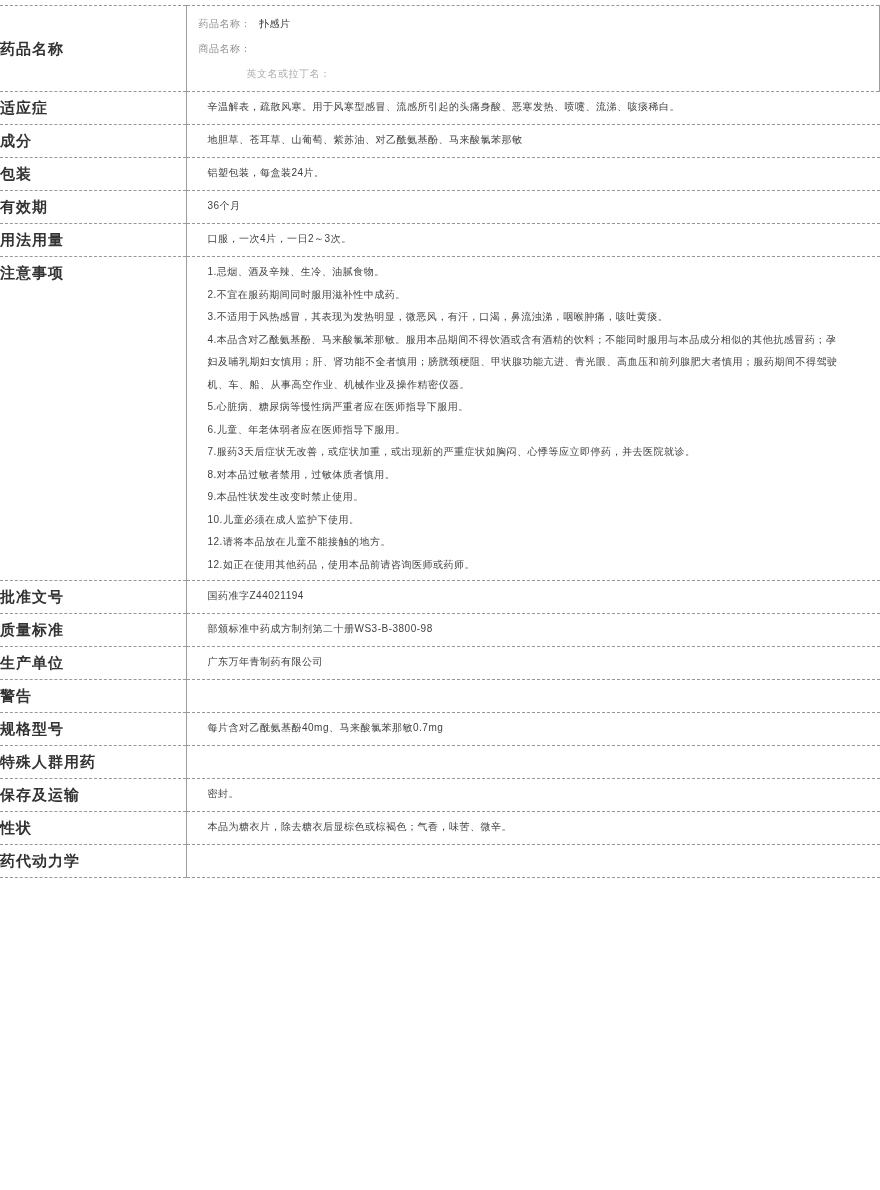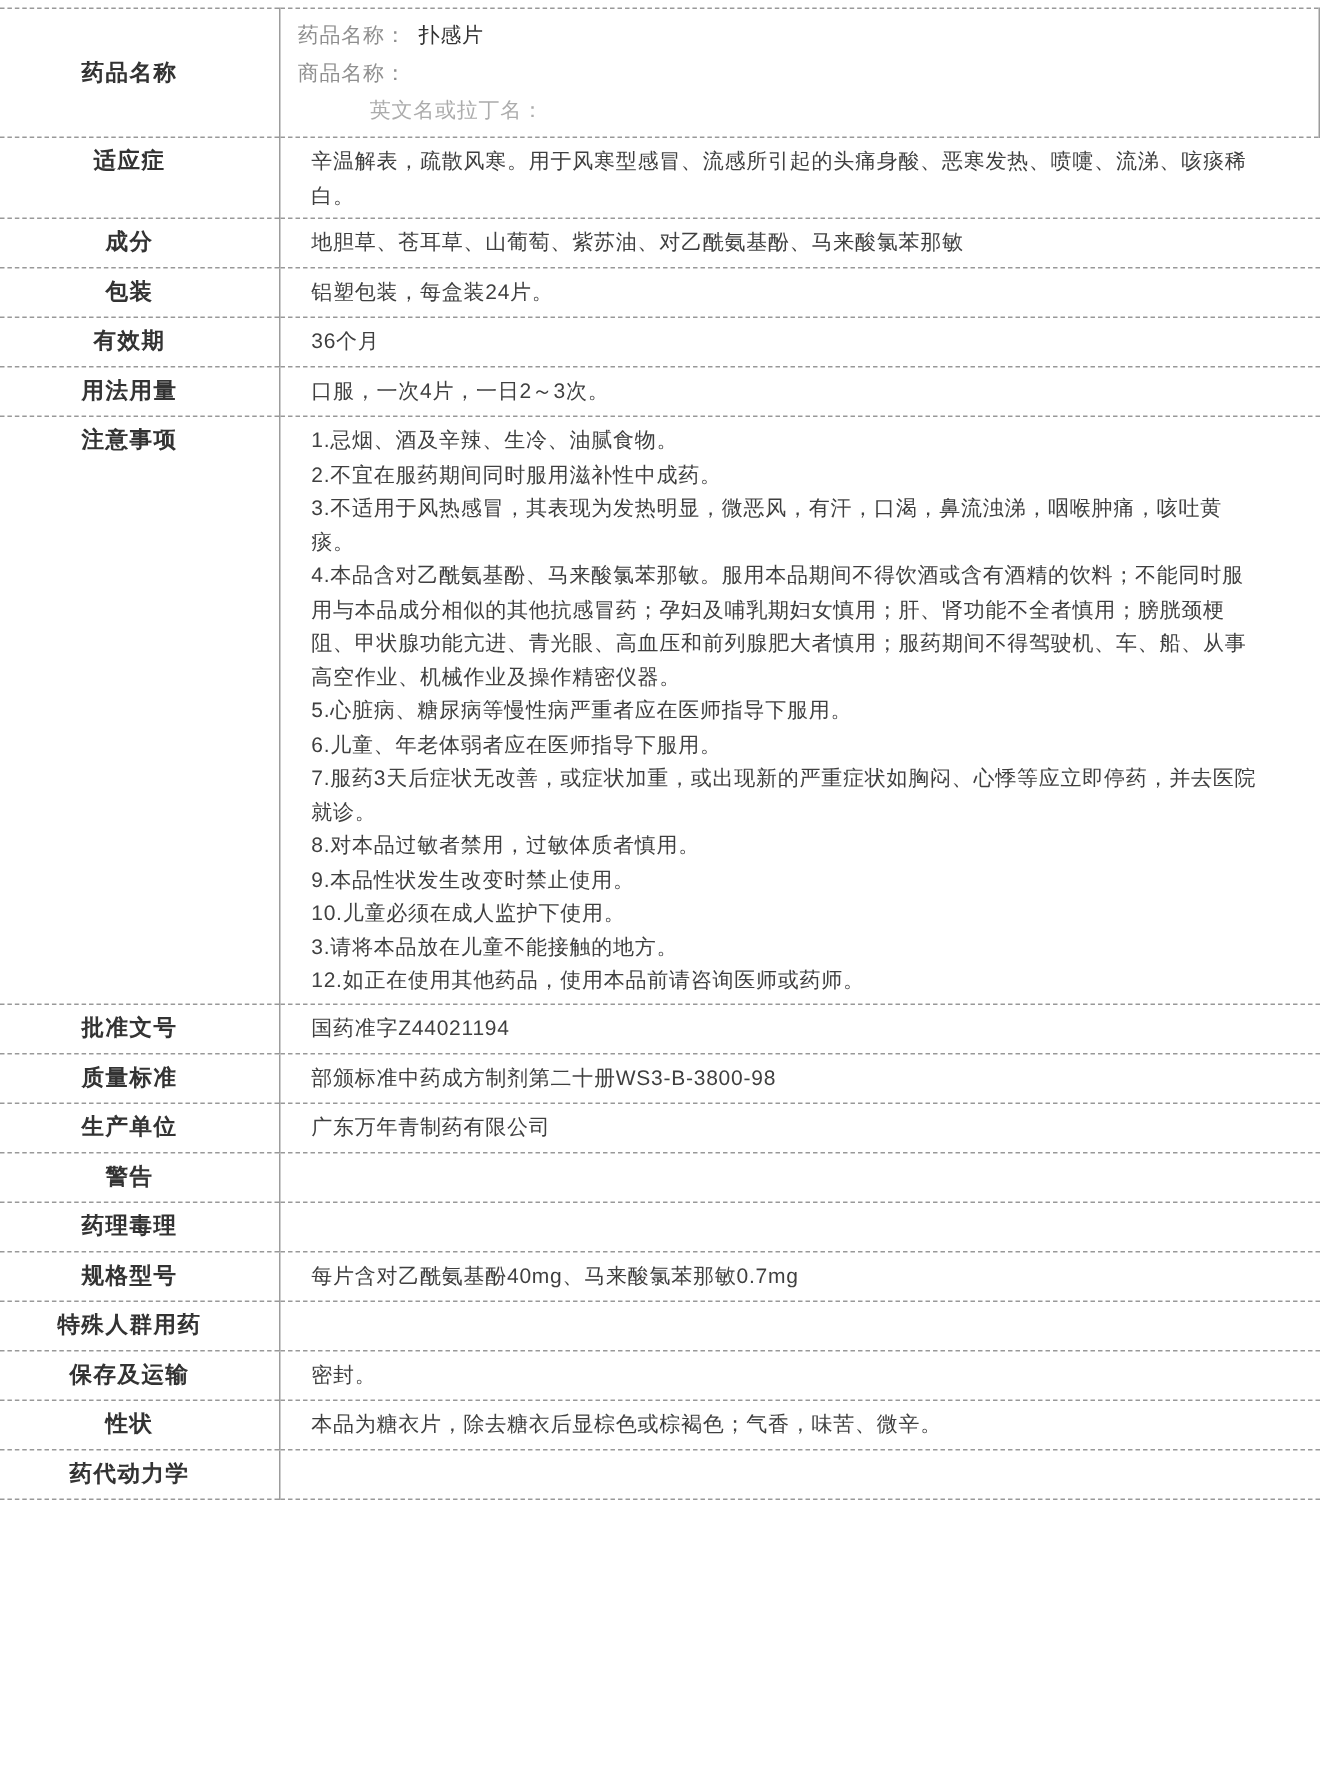--- a/index.html
+++ b/index.html
@@ -18,32 +18,32 @@
     width:880px;height:1190px;background:var(--bg);
     overflow:hidden;padding-top:5px;
     font-family:"Liberation Sans", sans-serif;
   }
   table.drug-table{
     width:880px;border-collapse:collapse;table-layout:fixed;
     border-top:1px dashed var(--border-dash);
   }
   th.row-label{
     width:186px;
-    text-align:center;vertical-align:top;
+    text-align:left;vertical-align:top;
     font-weight:bold;font-size:15px;color:var(--label);
     padding:5px 13px 5px 0;
     border-right:1px solid var(--divider);
     border-bottom:1px dashed var(--border-dash);
     line-height:22px;
     letter-spacing:1px;
     white-space:nowrap;
   }
   td.row-value{
     vertical-align:top;
-    font-size:14px;color:var(--value);
+    font-size:10px;color:var(--value);
     padding:4px 36px 4px 21px;
     border-bottom:1px dashed var(--border-dash);
     line-height:22.5px;
     letter-spacing:0.5px;
     word-break:break-all;
   }
   tr.name-row th.row-label{vertical-align:middle;}
   tr.name-row td.row-value{
     border-right:1px solid var(--divider);
     padding-top:5px;padding-bottom:5px;padding-left:12px;
@@ -94,42 +94,38 @@
             <div class="item">1.忌烟、酒及辛辣、生冷、油腻食物。</div>
             <div class="item">2.不宜在服药期间同时服用滋补性中成药。</div>
             <div class="item">3.不适用于风热感冒，其表现为发热明显，微恶风，有汗，口渴，鼻流浊涕，咽喉肿痛，咳吐黄痰。</div>
             <div class="item">4.本品含对乙酰氨基酚、马来酸氯苯那敏。服用本品期间不得饮酒或含有酒精的饮料；不能同时服用与本品成分相似的其他抗感冒药；孕妇及哺乳期妇女慎用；肝、肾功能不全者慎用；膀胱颈梗阻、甲状腺功能亢进、青光眼、高血压和前列腺肥大者慎用；服药期间不得驾驶机、车、船、从事高空作业、机械作业及操作精密仪器。</div>
             <div class="item">5.心脏病、糖尿病等慢性病严重者应在医师指导下服用。</div>
             <div class="item">6.儿童、年老体弱者应在医师指导下服用。</div>
             <div class="item">7.服药3天后症状无改善，或症状加重，或出现新的严重症状如胸闷、心悸等应立即停药，并去医院就诊。</div>
             <div class="item">8.对本品过敏者禁用，过敏体质者慎用。</div>
             <div class="item">9.本品性状发生改变时禁止使用。</div>
             <div class="item">10.儿童必须在成人监护下使用。</div>
-            <div class="item">3.请将本品放在儿童不能接触的地方。</div>
+            <div class="item">12.请将本品放在儿童不能接触的地方。</div>
             <div class="item">12.如正在使用其他药品，使用本品前请咨询医师或药师。</div>
           </td>
         </tr>
         <tr>
           <th class="row-label">批准文号</th>
           <td class="row-value">国药准字Z44021194</td>
         </tr>
         <tr>
           <th class="row-label">质量标准</th>
           <td class="row-value">部颁标准中药成方制剂第二十册WS3-B-3800-98</td>
         </tr>
         <tr>
           <th class="row-label">生产单位</th>
           <td class="row-value">广东万年青制药有限公司</td>
         </tr>
         <tr>
           <th class="row-label">警告</th>
-          <td class="row-value">&nbsp;</td>
-        </tr>
-        <tr>
-          <th class="row-label">药理毒理</th>
           <td class="row-value">&nbsp;</td>
         </tr>
         <tr>
           <th class="row-label">规格型号</th>
           <td class="row-value">每片含对乙酰氨基酚40mg、马来酸氯苯那敏0.7mg</td>
         </tr>
         <tr>
           <th class="row-label">特殊人群用药</th>
           <td class="row-value">&nbsp;</td>
         </tr>

